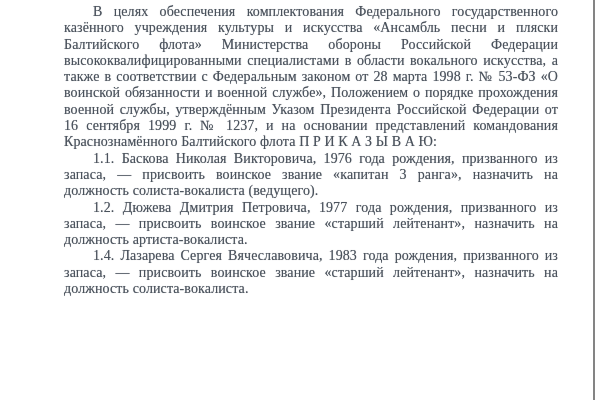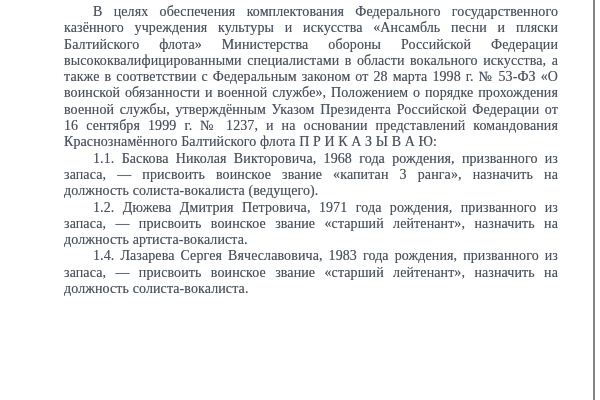--- a/index.html
+++ b/index.html
@@ -42,18 +42,18 @@
     height: 400px;
     background: var(--edge, #848484);
   }
 </style>
 </head>
 <body>
 
 <div class="page">
   <div class="text-block">
     <p>В целях обеспечения комплектования Федерального государственного казённого учреждения культуры и искусства «Ансамбль песни и пляски Балтийского флота» Министерства обороны Российской Федерации высококвалифицированными специалистами в области вокального искусства, а также в соответствии с Федеральным законом от 28 марта 1998 г. № 53-ФЗ «О воинской обязанности и военной службе», Положением о порядке прохождения военной службы, утверждённым Указом Президента Российской Федерации от 16 сентября 1999 г. № 1237, и на основании представлений командования Краснознамённого Балтийского флота П&nbsp;Р&nbsp;И&nbsp;К&nbsp;А&nbsp;З&nbsp;Ы&nbsp;В&nbsp;А&nbsp;Ю:</p>
-    <p>1.1. Баскова Николая Викторовича, 1968 года рождения, призванного из запаса, — присвоить воинское звание «капитан 3 ранга», назначить на должность солиста-вокалиста (ведущего).</p>
-    <p>1.2. Дюжева Дмитрия Петровича, 1971 года рождения, призванного из запаса, — присвоить воинское звание «старший лейтенант», назначить на должность артиста-вокалиста.</p>
+    <p>1.1. Баскова Николая Викторовича, 1976 года рождения, призванного из запаса, — присвоить воинское звание «капитан 3 ранга», назначить на должность солиста-вокалиста (ведущего).</p>
+    <p>1.2. Дюжева Дмитрия Петровича, 1977 года рождения, призванного из запаса, — присвоить воинское звание «старший лейтенант», назначить на должность артиста-вокалиста.</p>
     <p>1.4. Лазарева Сергея Вячеславовича, 1983 года рождения, призванного из запаса, — присвоить воинское звание «старший лейтенант», назначить на должность солиста-вокалиста.</p>
   </div>
   <div class="edge-line"></div>
 </div>
 
 </body></html>

